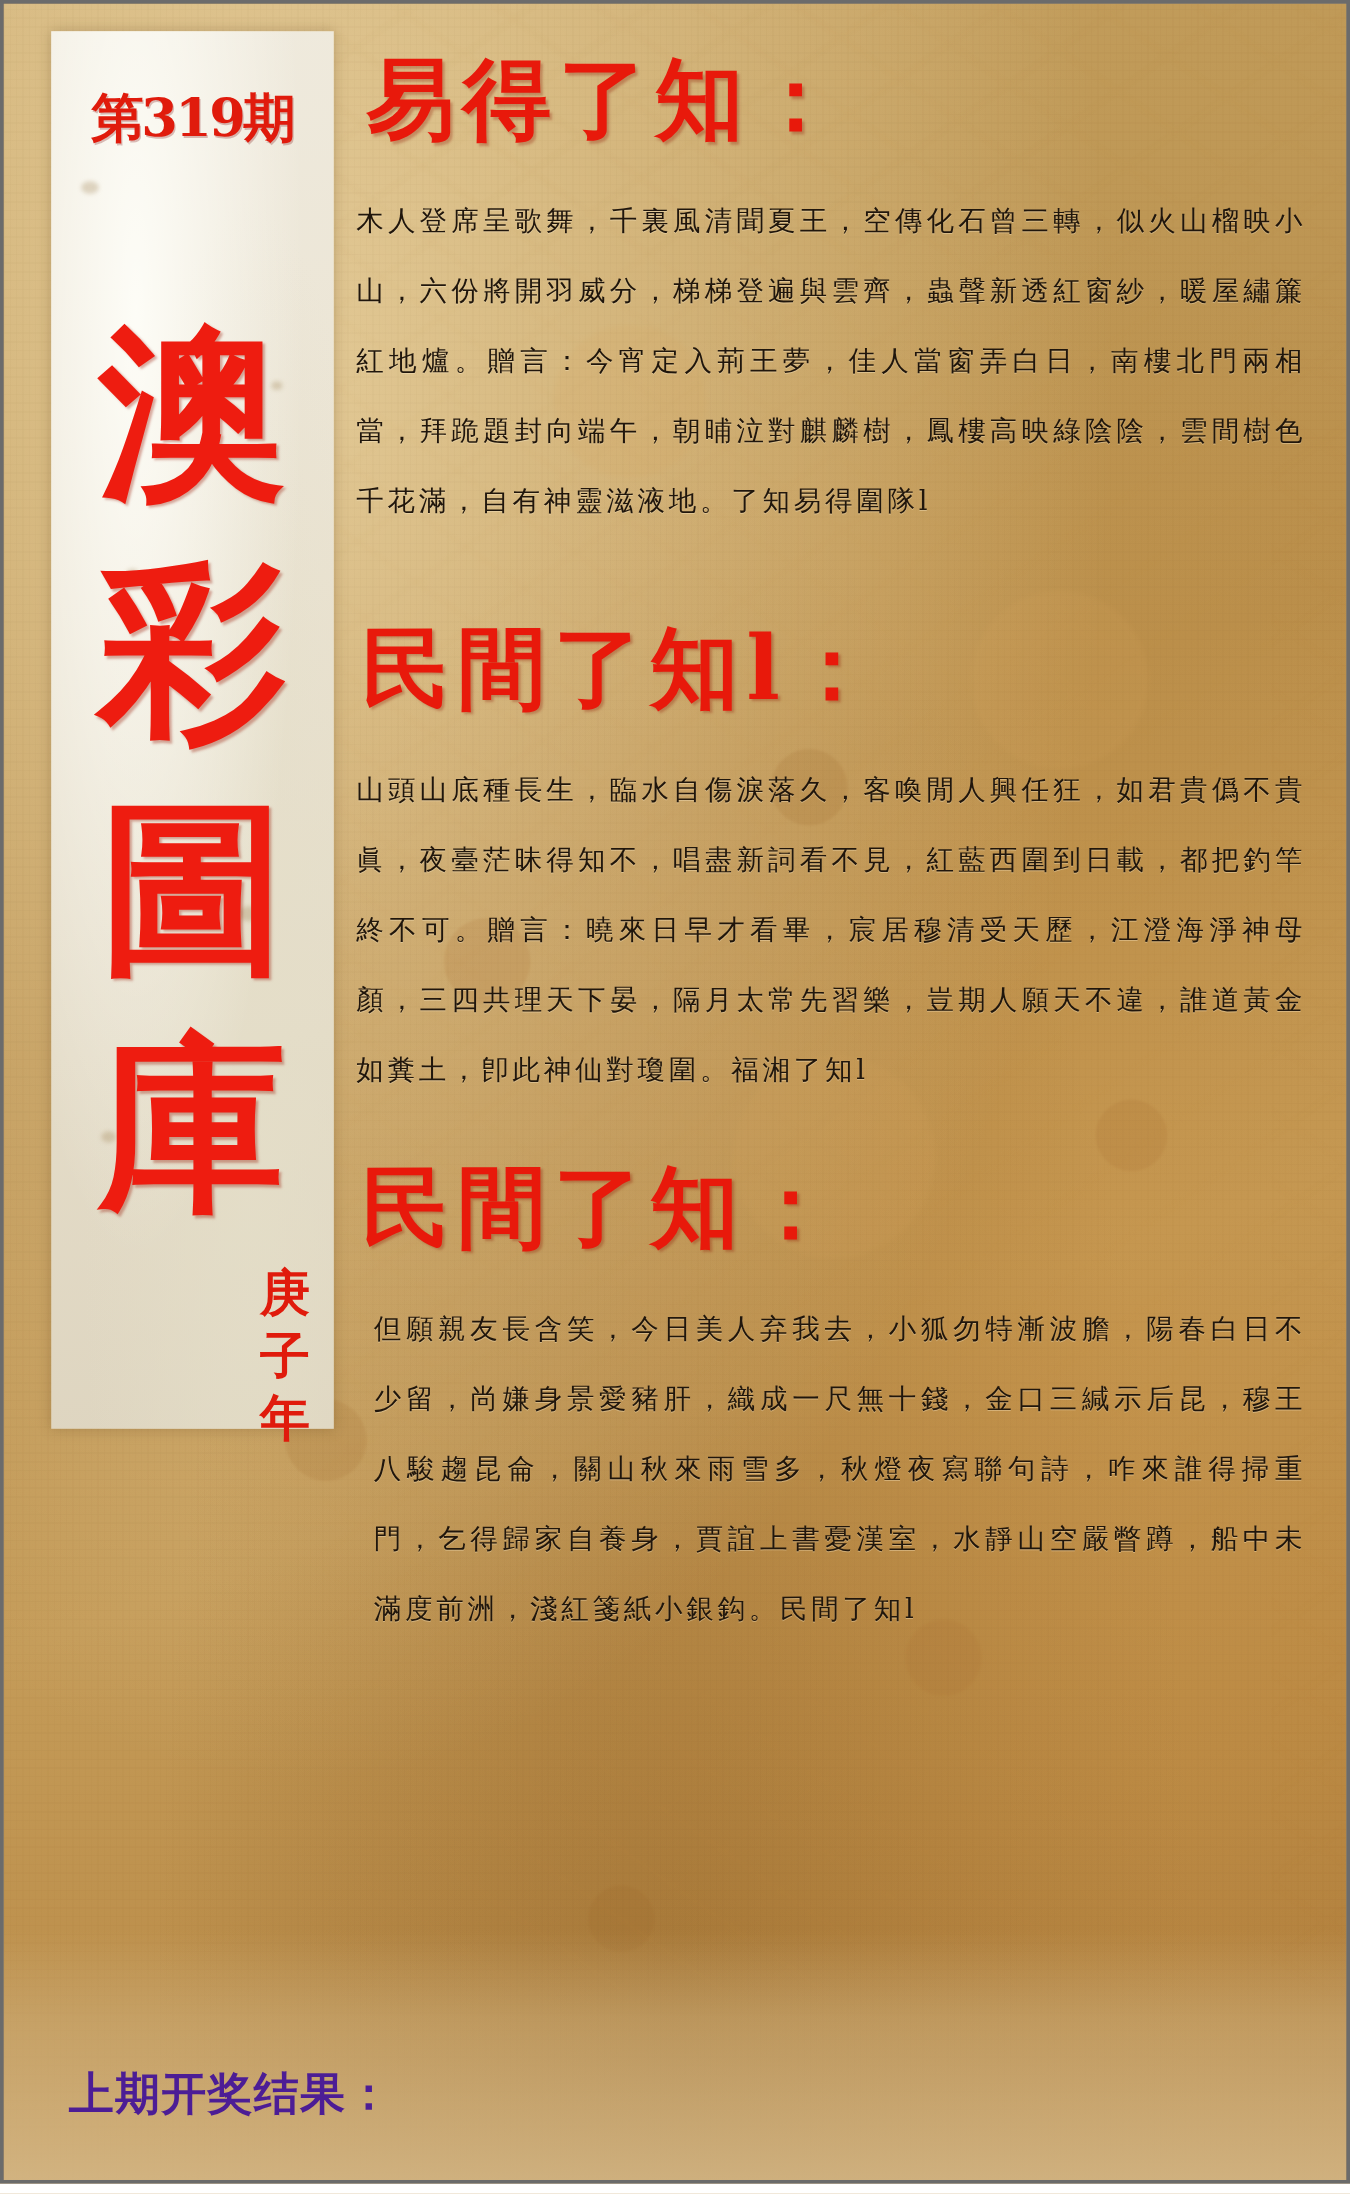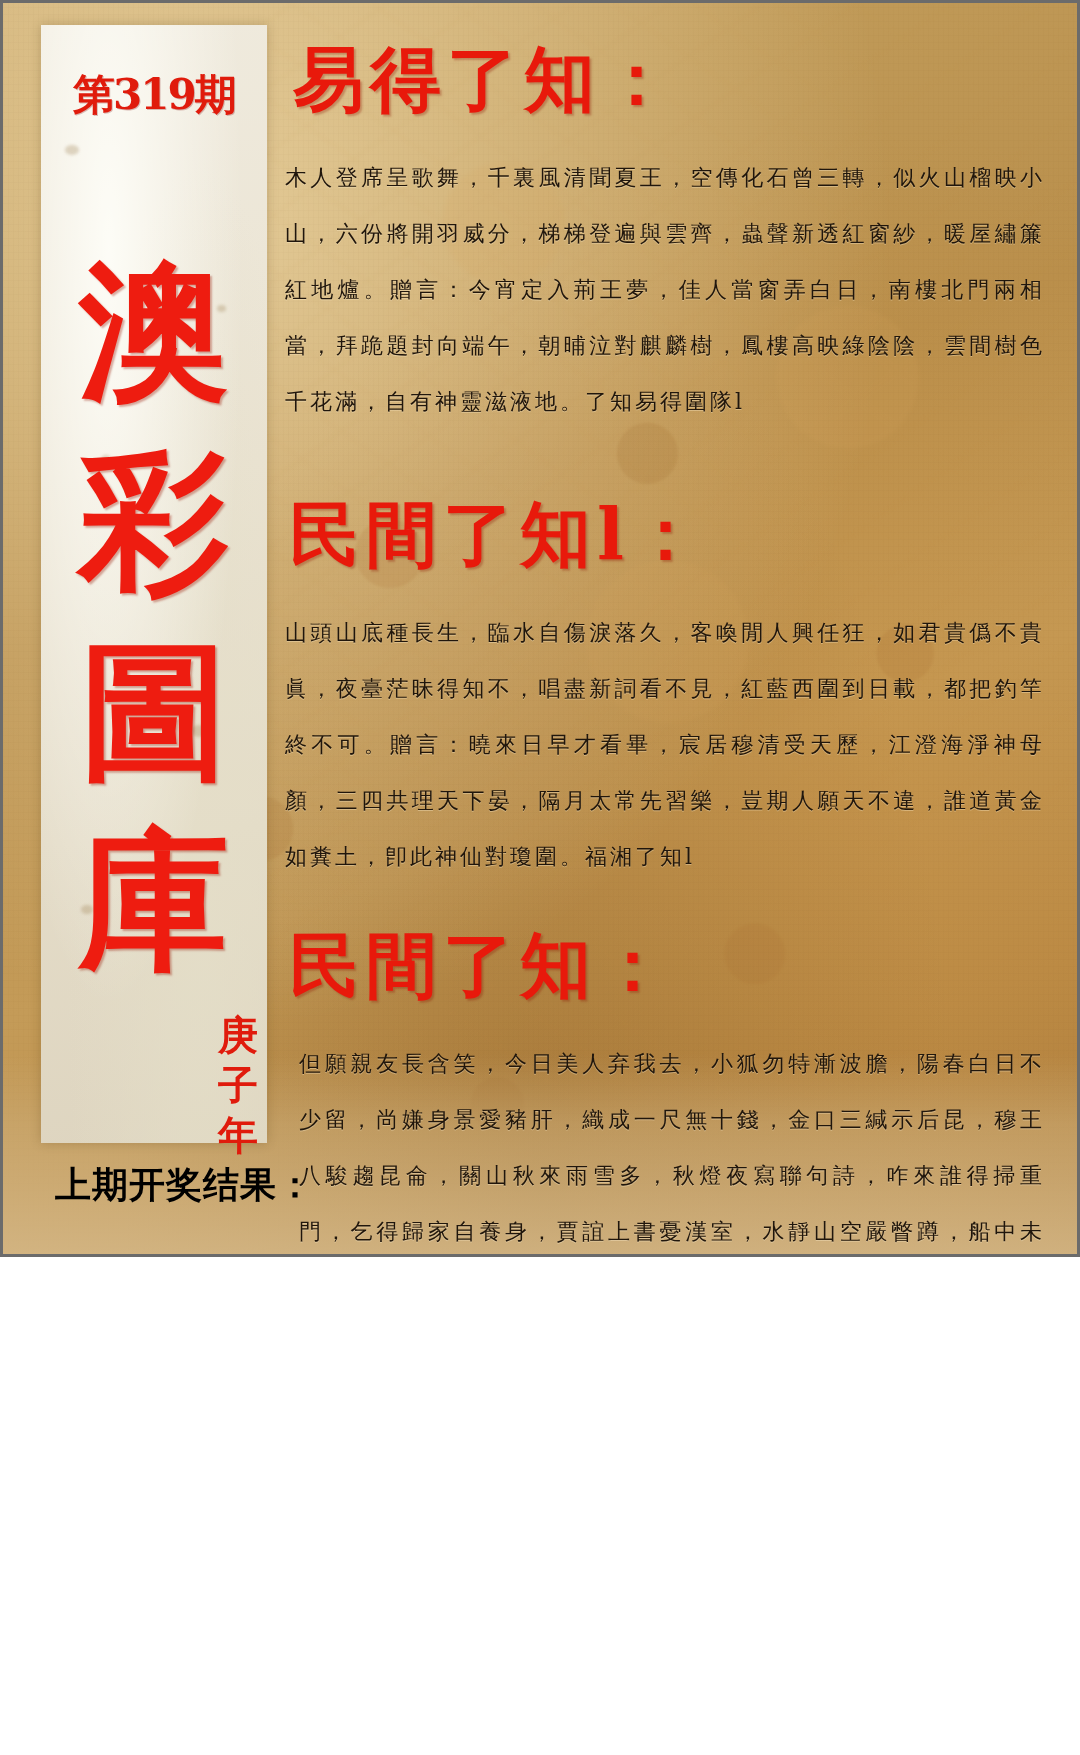--- a/index.html
+++ b/index.html
@@ -6,21 +6,21 @@
     margin: 0;
     padding: 0;
     background: #ffffff;
   }
   body {
     font-family: "DejaVu Sans", sans-serif;
   }
   #page {
     position: relative;
     width: 1080px;
-    height: 1257px;
+    height: 1747px;
     overflow: hidden;
     background: #c4a36a;
     box-sizing: border-box;
     border: 3px solid #6b6b6b;
   }
   
   .paper-base {
     position: absolute;
     inset: 0;
     background:
@@ -111,21 +111,21 @@
     font-family: "DejaVu Serif", serif;
     font-size: 150px;
     line-height: 190px;
     font-weight: bold;
     color: #ee1c10;
     text-shadow: 2px 2px 2px rgba(150,20,0,0.35);
     display: block;
   }
   .year-stamp {
     position: absolute;
-    left: 160px;
+    left: 150px;
     top: 985px;
     width: 74px;
     text-align: center;
     font-family: "DejaVu Serif", serif;
     color: #e01b0c;
     font-size: 40px;
     line-height: 50px;
     font-weight: bold;
   }
 
@@ -166,21 +166,21 @@
     left: 52px;
     bottom: 44px;
     display: flex;
     align-items: baseline;
     gap: 6px;
   }
   .footer-label {
     font-family: "DejaVu Serif", serif;
     font-size: 36px;
     font-weight: bold;
-    color: #000000;
+    color: #4c1d95;
     letter-spacing: 1px;
   }
   .footer-numbers {
     font-family: "DejaVu Serif", serif;
     font-size: 36px;
     font-weight: bold;
     color: #14100a;
     letter-spacing: 5px;
   }
 </style>

